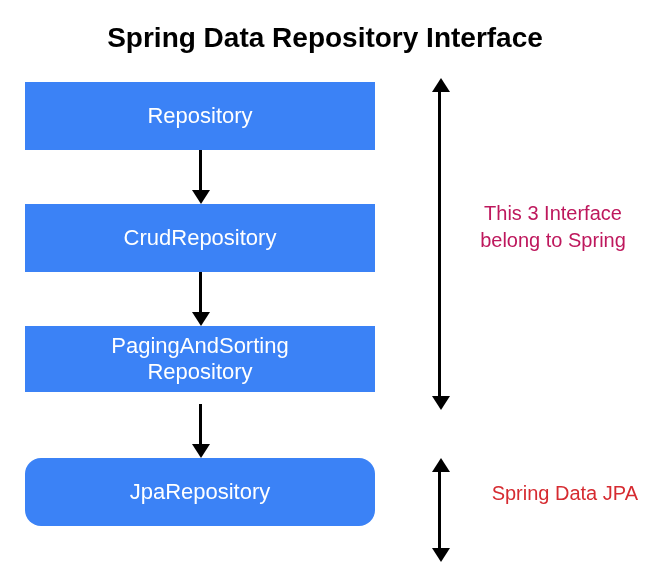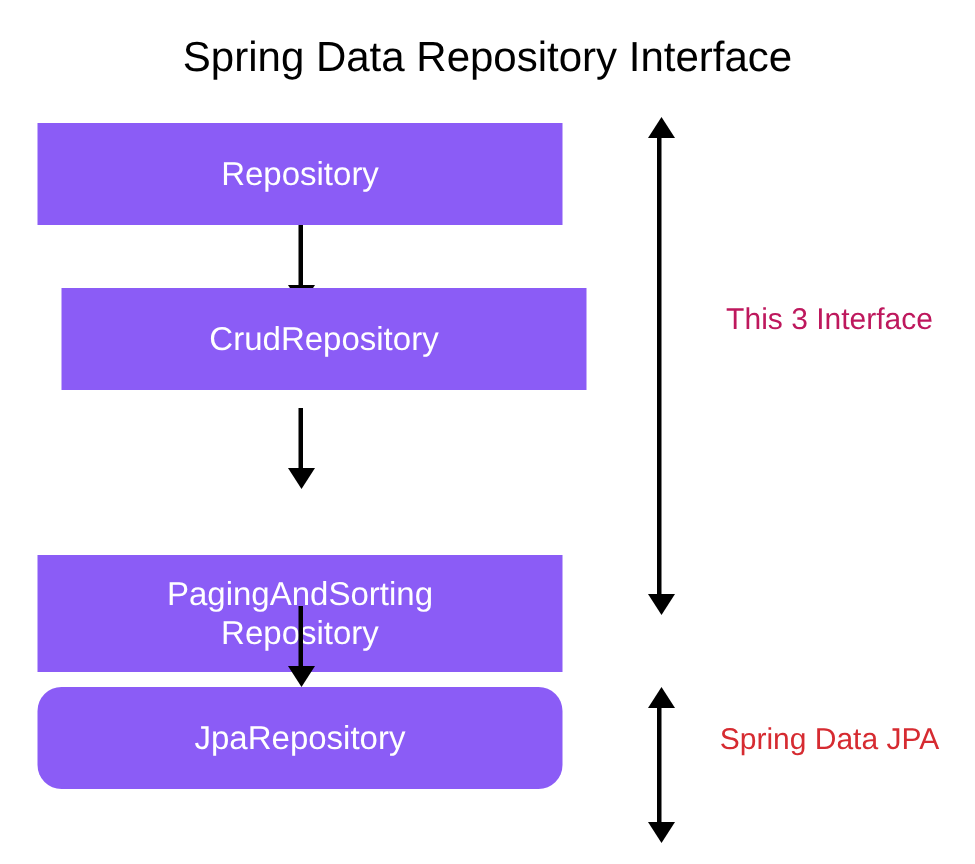--- a/index.html
+++ b/index.html
@@ -15,40 +15,40 @@
       position: relative;
     }
     .title {
       position: absolute;
       top: 22px;
       left: 0;
       width: 650px;
       text-align: center;
       font-size: 28px;
       color: #000;
-      font-weight: 400;
+      font-weight: 700;
     }
     .box {
       position: absolute;
       left: 25px;
       width: 350px;
       height: 68px;
-      background: #8b5cf6;
+      background: #3b82f6;
       display: flex;
       align-items: center;
       justify-content: center;
       color: #fff;
       font-size: 22px;
       text-align: center;
       line-height: 1.2;
       font-weight: 400;
     }
     .box-1 { top: 82px; }
-    .box-2 { top: 192px; margin-left: 16px; }
-    .box-3 { top: 326px; height: 78px; margin-top: 44px; }
+    .box-2 { top: 204px; }
+    .box-3 { top: 326px; height: 66px; }
     .box-4 { top: 458px; border-radius: 16px; }
 
     .down-arrow {
       position: absolute;
       left: 195px;
       width: 10px;
     }
     .da-line {
       position: absolute;
       left: 4px;
@@ -114,21 +114,21 @@
       line-height: 1.35;
       font-weight: 400;
     }
     .annotation-2 {
       position: absolute;
       left: 468px;
       top: 482px;
       width: 170px;
       color: #d62b31;
       font-size: 20px;
-      text-align: center;
+      text-align: right;
       font-weight: 400;
     }
   </style>
 </head>
 <body>
 
 <div class="title">Spring Data Repository Interface</div>
 
 <div class="box box-1">
   <span>Repository</span>
@@ -165,21 +165,21 @@
 </div>
 
 <div class="double-arrow dv-1">
   <div class="dv-head-up"></div>
   <div class="dv-line"></div>
   <div class="dv-head-down"></div>
 </div>
 
 <div class="annotation-1">
   <span>This 3 Interface</span><br>
-  <br>
+  <span>belong to Spring</span><br>
 </div>
 
 <div class="double-arrow dv-2">
   <div class="dv-head-up"></div>
   <div class="dv-line"></div>
   <div class="dv-head-down"></div>
 </div>
 
 <div class="annotation-2">
   <span>Spring Data JPA</span>

